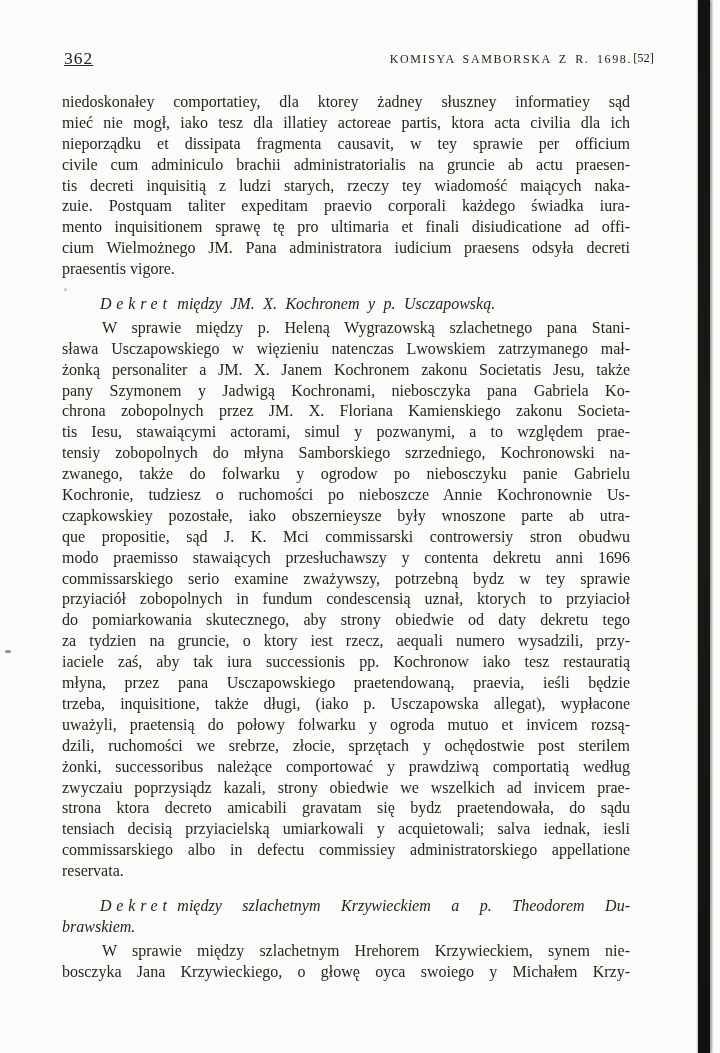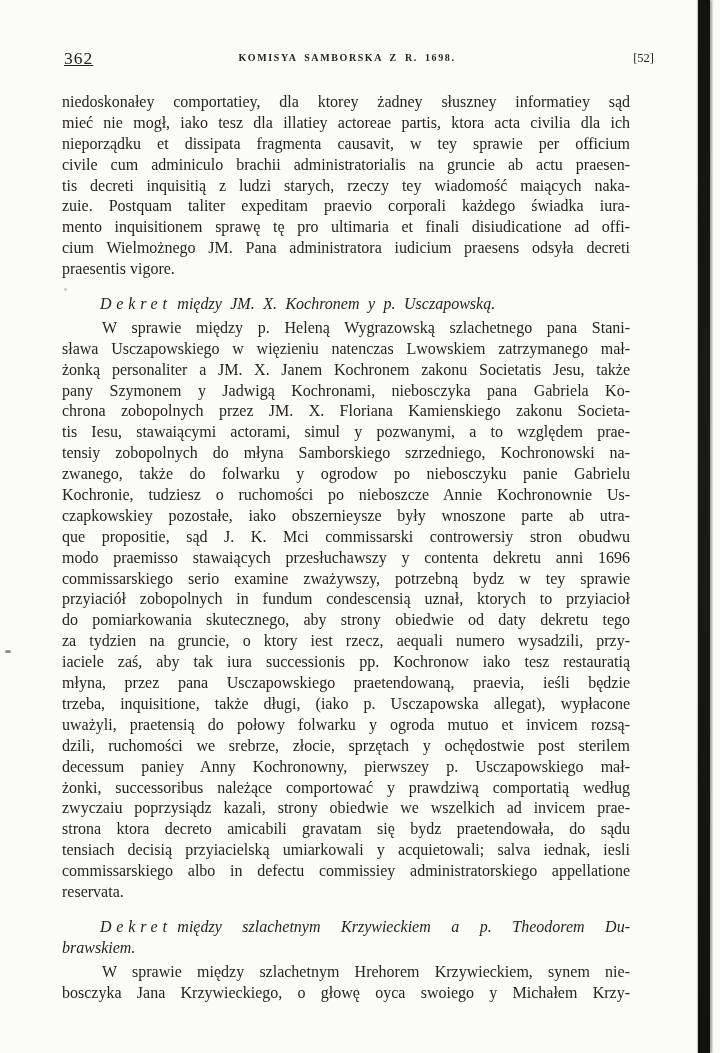--- a/index.html
+++ b/index.html
@@ -19,24 +19,23 @@
   .page-header {
     position: absolute;
     top: 48px; left: 62px; width: 570px; height: 20px;
   }
   .page-number {
     position: absolute; left: 2px; top: 0;
     font-size: 17.5px; letter-spacing: 1px; text-decoration: underline;
   }
   .running-title {
     position: absolute; left: 0; right: 0; top: 4px;
-    text-align: center;
-    font-size: 10px; letter-spacing: 1.6px;
+    text-align: right;
+    font-size: 12px; letter-spacing: 1.6px;
     word-spacing: 3px;
-    font-weight: bold;
   }
   .folio {
     position: absolute; right: -22px; top: 3px;
     font-size: 12.5px;
   }
   .text-column {
     position: absolute;
     left: 62px; top: 92px; width: 568px;
   }
   .block { margin: 0; }
@@ -102,21 +101,20 @@
       <div class="line">modo praemisso stawaiących przesłuchawszy y contenta dekretu anni 1696</div>
       <div class="line">commissarskiego serio examine zważywszy, potrzebną bydz w tey sprawie</div>
       <div class="line">przyiaciół zobopolnych in fundum condescensią uznał, ktorych to przyiacioł</div>
       <div class="line">do pomiarkowania skutecznego, aby strony obiedwie od daty dekretu tego</div>
       <div class="line">za tydzien na gruncie, o ktory iest rzecz, aequali numero wysadzili, przy-</div>
       <div class="line">iaciele zaś, aby tak iura successionis pp. Kochronow iako tesz restauratią</div>
       <div class="line">młyna, przez pana Usczapowskiego praetendowaną, praevia, ieśli będzie</div>
       <div class="line">trzeba, inquisitione, także długi, (iako p. Usczapowska allegat), wypłacone</div>
       <div class="line">uważyli, praetensią do połowy folwarku y ogroda mutuo et invicem rozsą-</div>
       <div class="line">dzili, ruchomości we srebrze, złocie, sprzętach y ochędostwie post sterilem</div>
-      <div class="line">decessum paniey Anny Kochronowny, pierwszey p. Usczapowskiego mał-</div>
       <div class="line">żonki, successoribus należące comportować y prawdziwą comportatią według</div>
       <div class="line">zwyczaiu poprzysiądz kazali, strony obiedwie we wszelkich ad invicem prae-</div>
       <div class="line">strona ktora decreto amicabili gravatam się bydz praetendowała, do sądu</div>
       <div class="line">tensiach decisią przyiacielską umiarkowali y acquietowali; salva iednak, iesli</div>
       <div class="line">commissarskiego albo in defectu commissiey administratorskiego appellatione</div>
       <div class="line last-left">reservata.</div>
     </div>
     <div class="block heading">
       <div class="line" style="text-indent: 38px;"><span class="lead">Dekret</span>między szlachetnym Krzywieckiem a p. Theodorem Du-</div>
       <div class="line last-left">brawskiem.</div>

